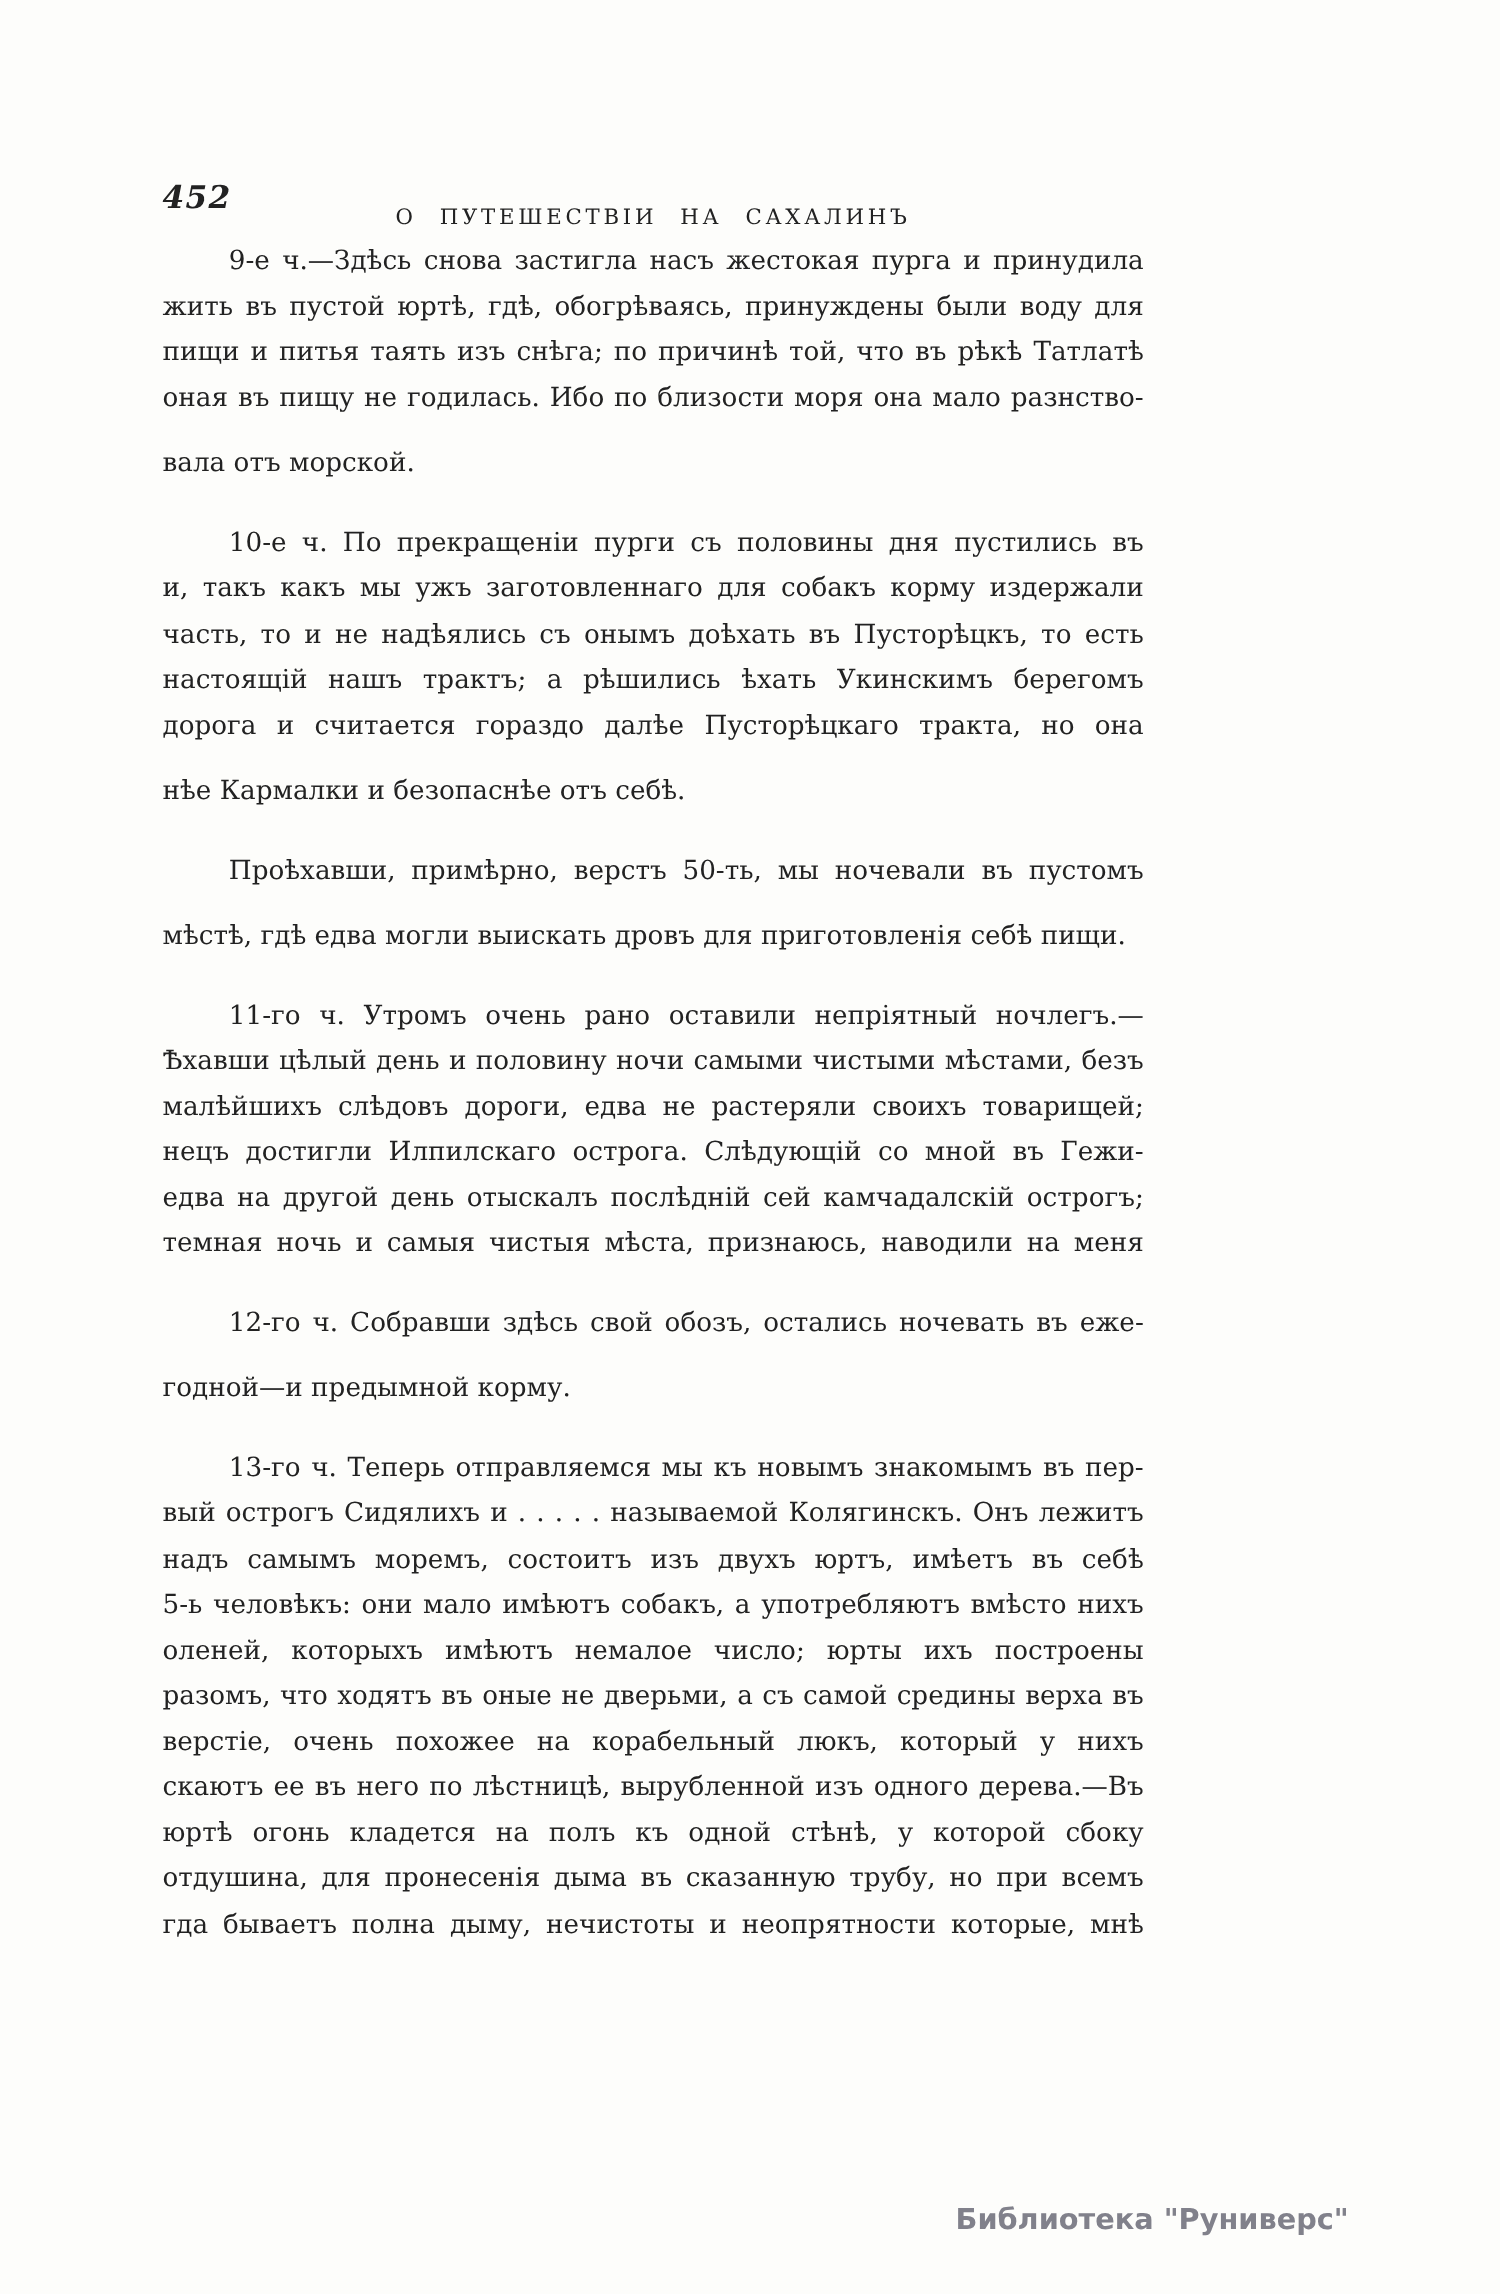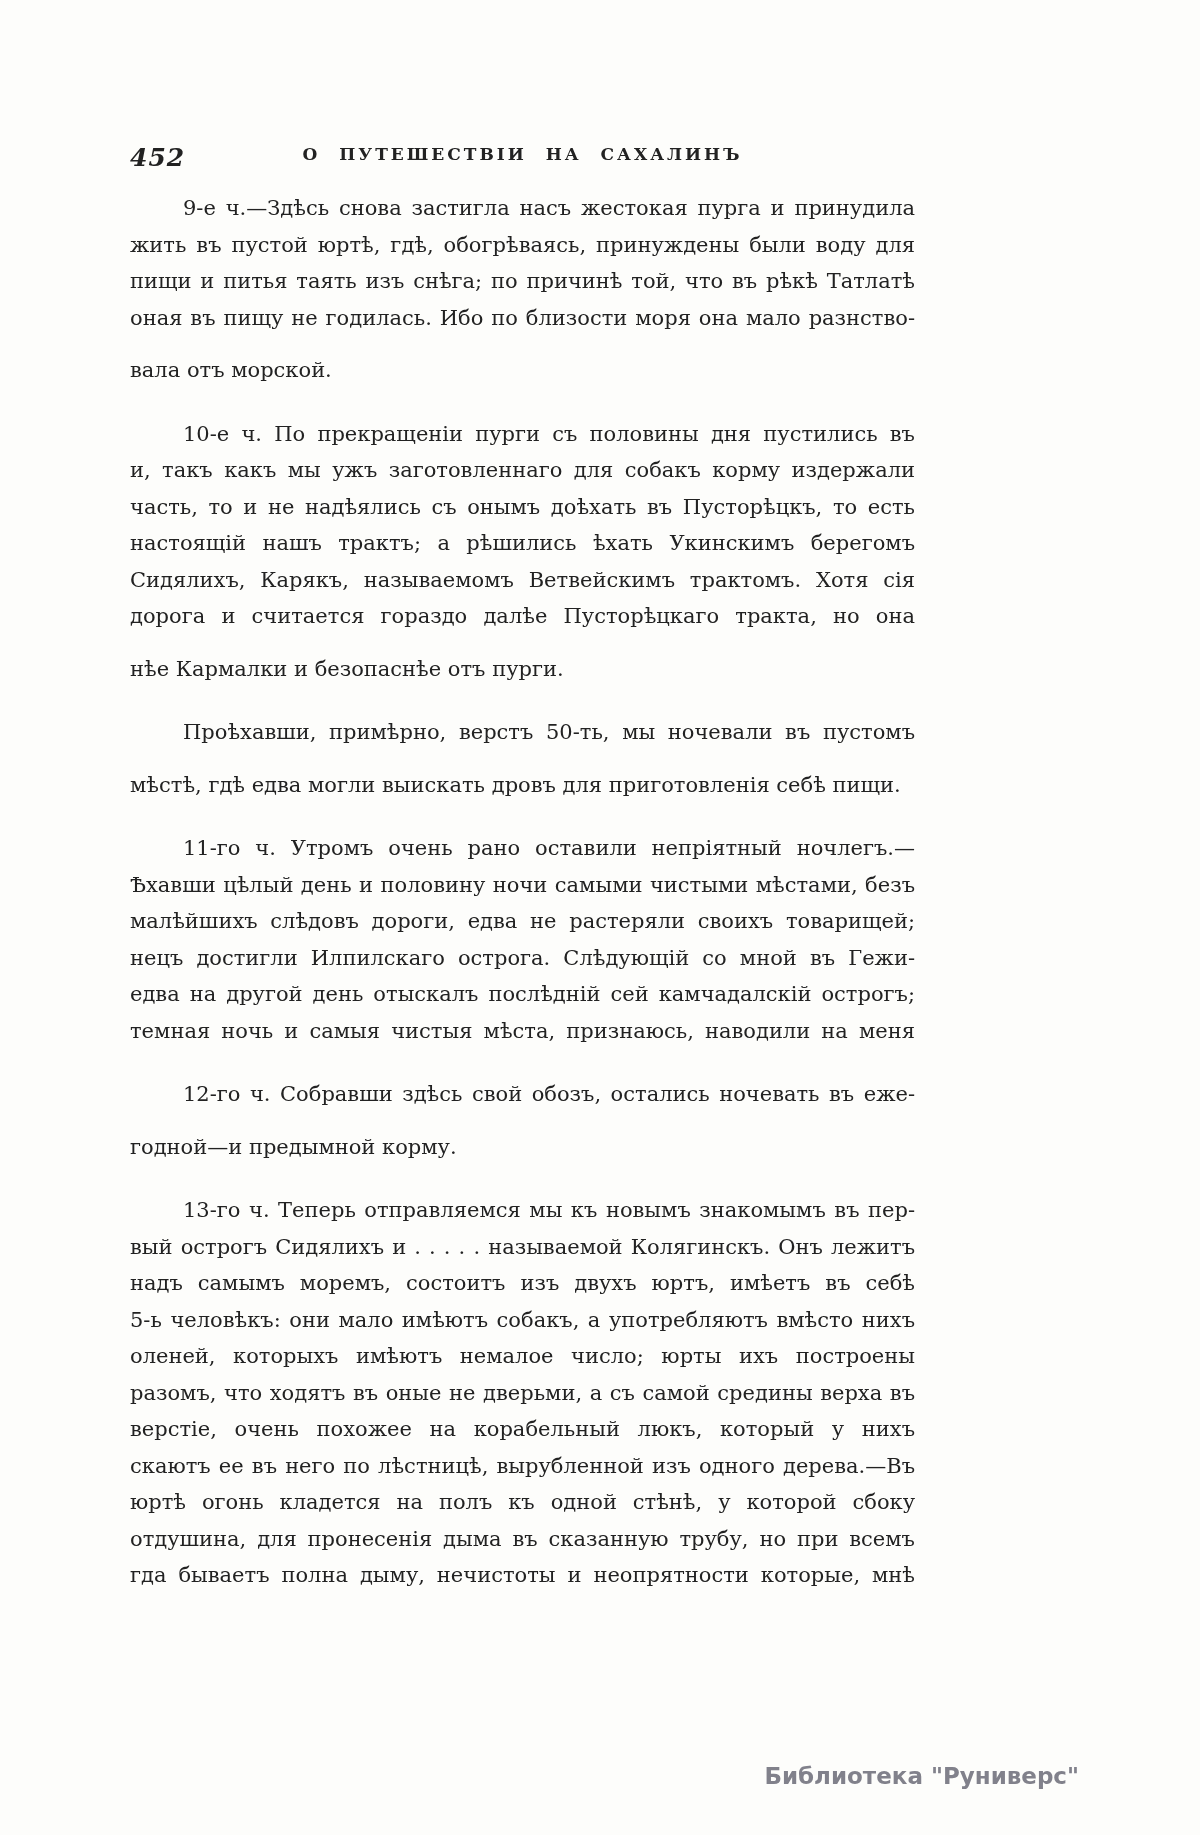--- a/index.html
+++ b/index.html
@@ -21,25 +21,25 @@
     left: 130px;
     top: 143px;
     font-size: 25px;
     font-weight: 700;
     letter-spacing: 1px;
     font-style: italic;
   }
   .running-title {
     position: absolute;
     left: 130px;
-    top: 144px;
+    top: 164px;
     width: 785px;
     text-align: center;
     font-size: 17px;
-    font-weight: 700;
+    font-weight: 400;
     letter-spacing: 3px;
     word-spacing: 10px;
     white-space: nowrap;
   }
   .page-body {
     position: absolute;
     left: 130px;
     top: 190px;
     width: 785px;
     font-size: 21px;
@@ -85,23 +85,22 @@
         <div class="line">жить въ пустой юртѣ, гдѣ, обогрѣваясь, принуждены были воду для</div>
         <div class="line">пищи и питья таять изъ снѣга; по причинѣ той, что въ рѣкѣ Татлатѣ</div>
         <div class="line">оная въ пищу не годилась. Ибо по близости моря она мало разнство-</div>
         <div class="line lastline">вала отъ морской.</div>
       </div>
       <div class="paragraph">
         <div class="line first">10-е ч. По прекращеніи пурги съ половины дня пустились въ дорогу</div>
         <div class="line">и, такъ какъ мы ужъ заготовленнаго для собакъ корму издержали немалую</div>
         <div class="line">часть, то и не надѣялись съ онымъ доѣхать въ Пусторѣцкъ, то есть</div>
         <div class="line">настоящій нашъ трактъ; а рѣшились ѣхать Укинскимъ берегомъ чрезъ</div>
-        <div class="line">Сидялихъ, Карякъ, называемомъ Ветвейскимъ трактомъ. Хотя сія</div>
         <div class="line">дорога и считается гораздо далѣе Пусторѣцкаго тракта, но она надеж-</div>
-        <div class="line lastline">нѣе Кармалки и безопаснѣе отъ пурги.</div>
+        <div class="line lastline">нѣе Кармалки и безопаснѣе отъ себѣ.</div>
       </div>
       <div class="paragraph">
         <div class="line first">Проѣхавши, примѣрно, верстъ 50-ть, мы ночевали въ пустомъ</div>
         <div class="line lastline">мѣстѣ, гдѣ едва могли выискать дровъ для приготовленія себѣ пищи.</div>
       </div>
       <div class="paragraph">
         <div class="line first">11-го ч. Утромъ очень рано оставили непріятный ночлегъ.—</div>
         <div class="line">Ѣхавши цѣлый день и половину ночи самыми чистыми мѣстами, безъ</div>
         <div class="line">малѣйшихъ слѣдовъ дороги, едва не растеряли своихъ товарищей; нако-</div>
         <div class="line">нецъ достигли Илпилскаго острога. Слѣдующій со мной въ Гежи-</div>

